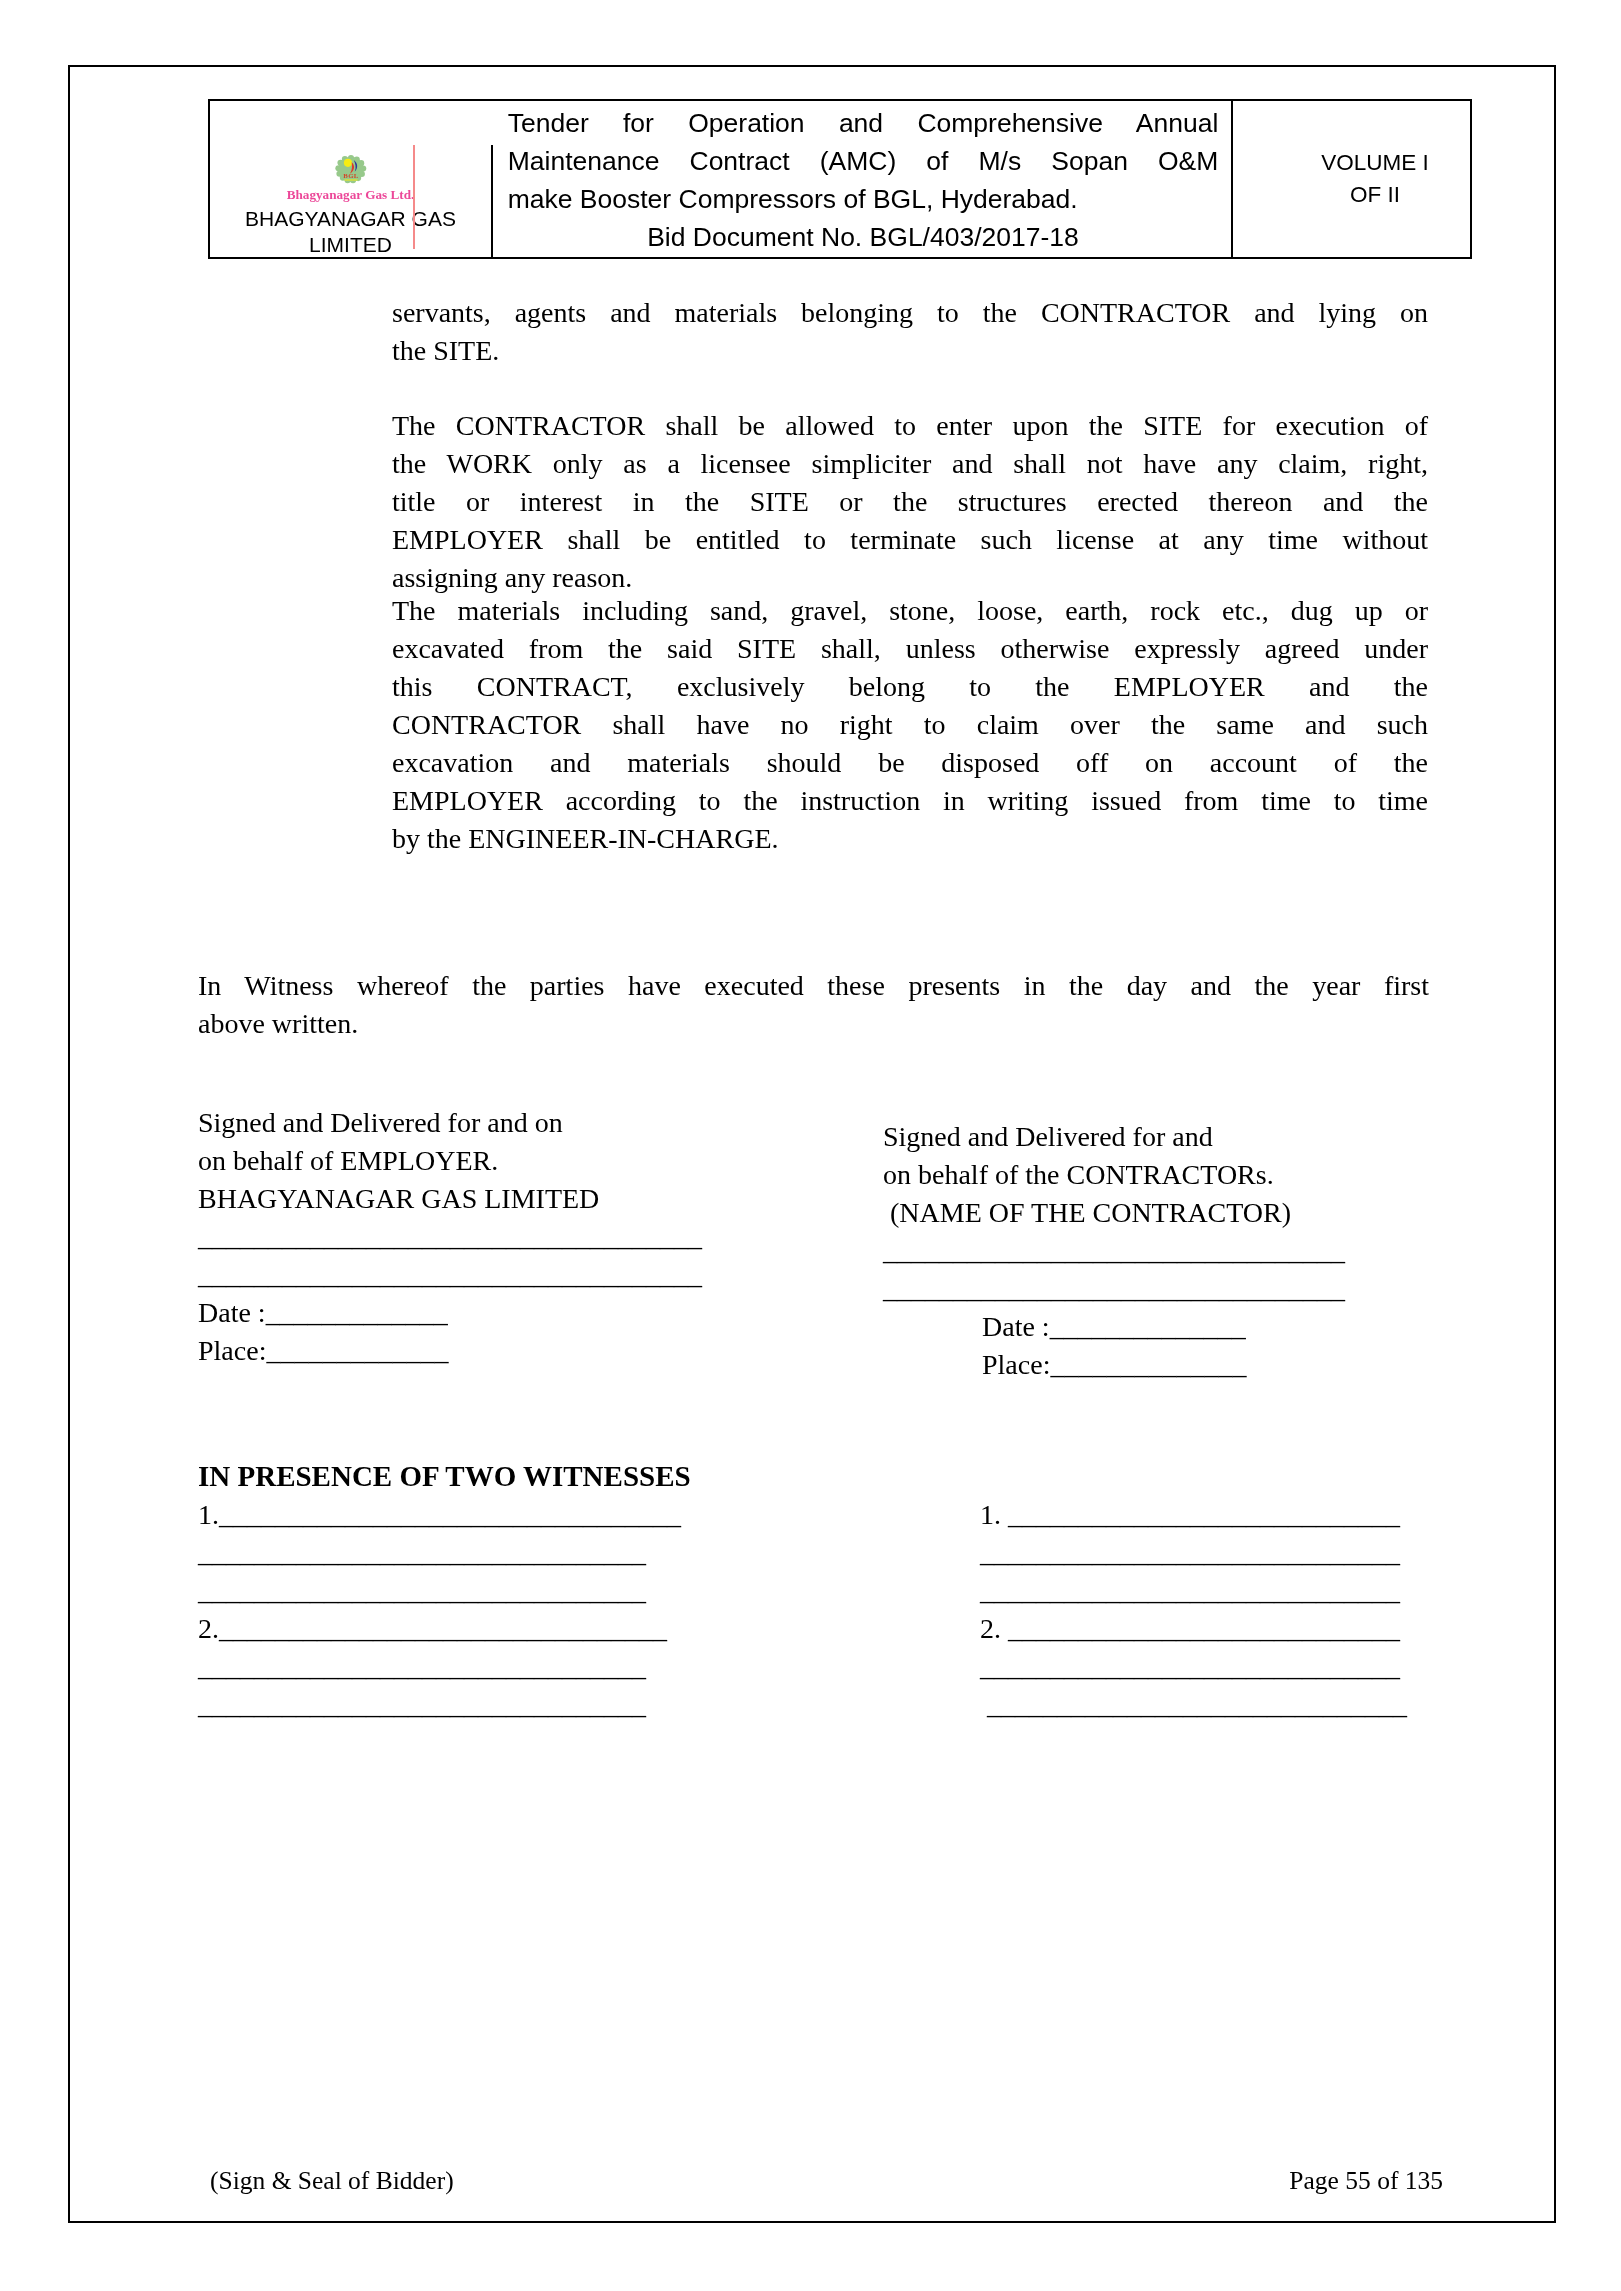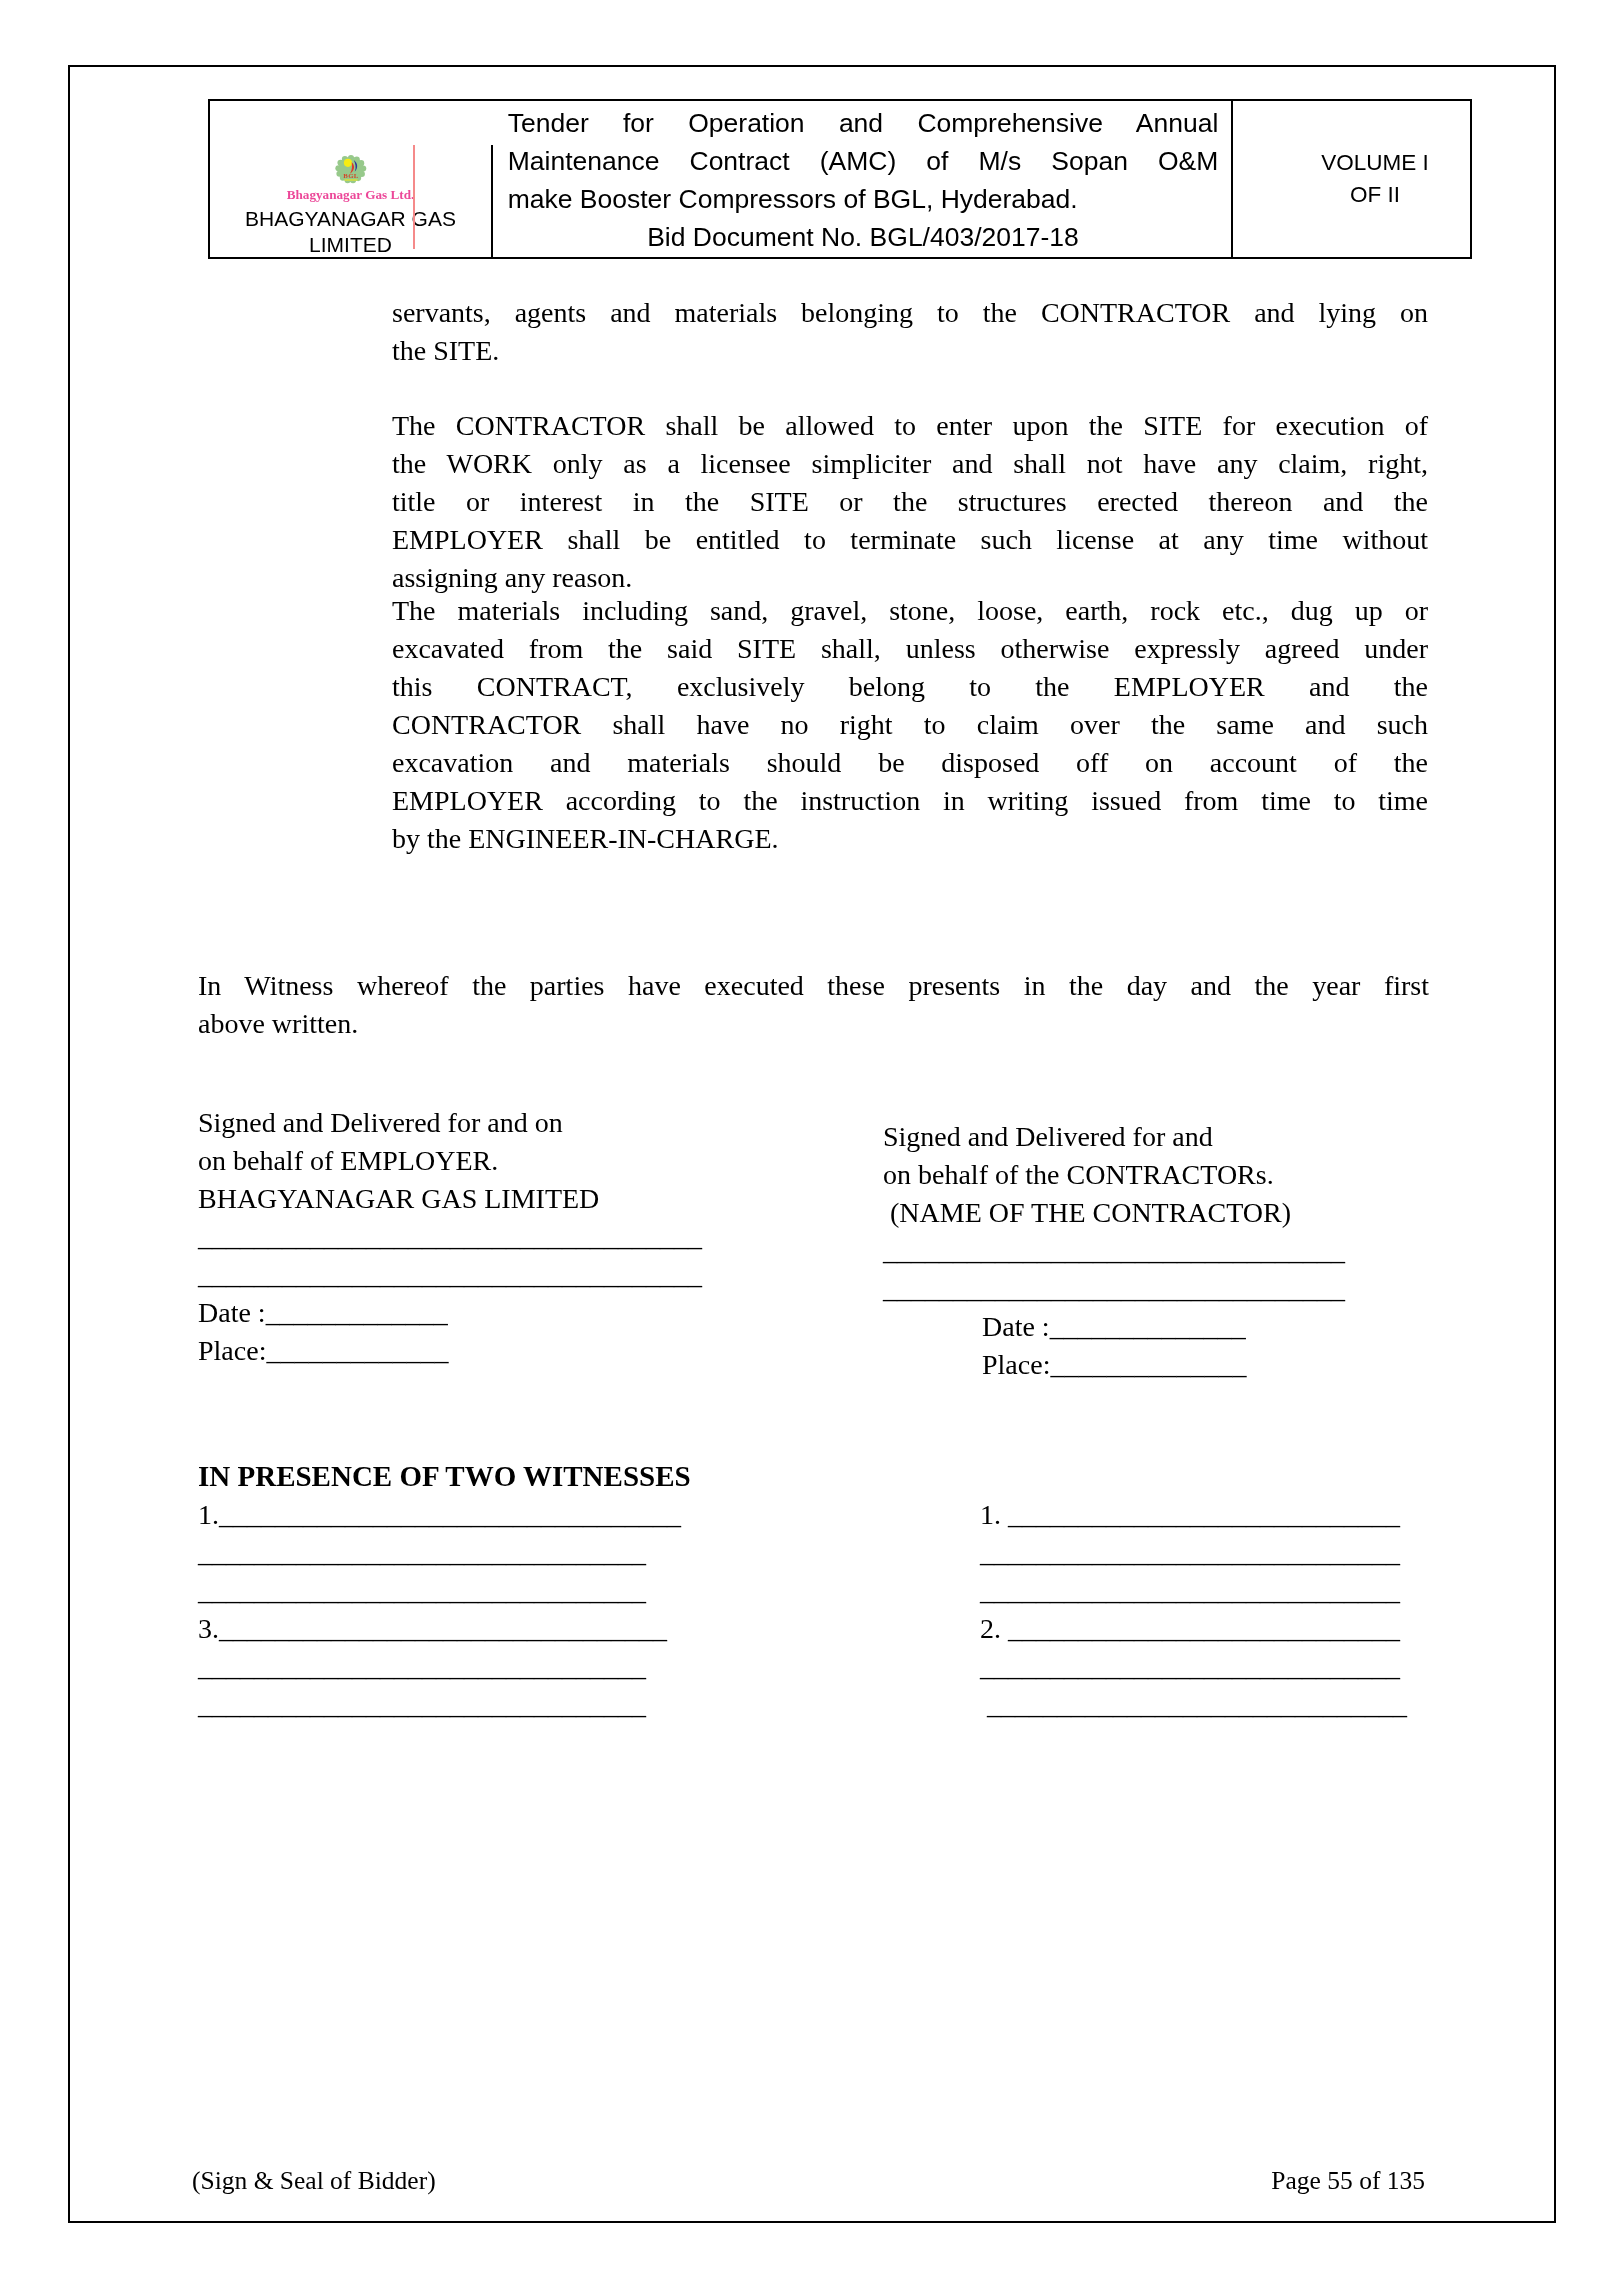--- a/index.html
+++ b/index.html
@@ -59,21 +59,21 @@
   #sig-right { left:883px; top:1118px; width:608px; line-height:38px; }
   #sig-right > div:nth-child(6), #sig-right > div:nth-child(7) { padding-left:99px; }
   #witnesses-heading {
     position:absolute; left:198px; top:1457px;
     font-weight:bold; font-size:29px; line-height:38px;
   }
   #wit-left  { left:198px;  top:1496px; width:667px; line-height:38px; }
   #wit-right { left:980px; top:1496px; width:510px; line-height:38px; }
   
   .footer {
-    position:absolute; left:192px; top:2162px; width:1233px;
+    position:absolute; left:210px; top:2162px; width:1233px;
     display:flex; justify-content:space-between; align-items:baseline;
     font-size:25.5px; line-height:38px;
   }
   .page-num { white-space:pre; }
   .page-num b { font-weight:normal;text-align:right; }
 </style>
 </head>
 <body>
 
 <div class="page">
@@ -170,21 +170,21 @@
       <div>_________________________________</div>
       <div>Date :______________</div>
       <div>Place:______________</div>
     </div>
 
   <div id="witnesses-heading">IN PRESENCE OF TWO WITNESSES</div>
   <div id="wit-left" class="block plain-lines">
       <div>1._________________________________</div>
       <div>________________________________</div>
       <div>________________________________</div>
-      <div>3.________________________________</div>
+      <div>2.________________________________</div>
       <div>________________________________</div>
       <div>________________________________</div>
     </div>
   <div id="wit-right" class="block plain-lines">
       <div>1. ____________________________</div>
       <div>______________________________</div>
       <div>______________________________</div>
       <div>2. ____________________________</div>
       <div>______________________________</div>
       <div> ______________________________</div>

